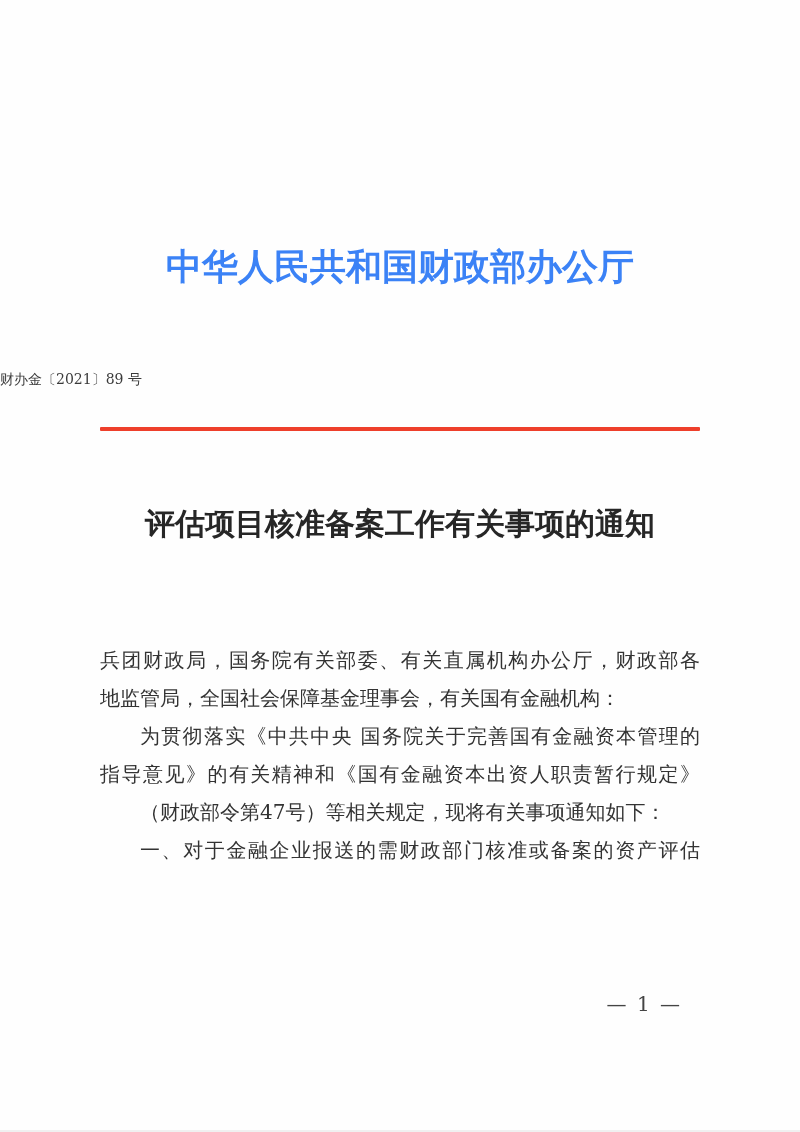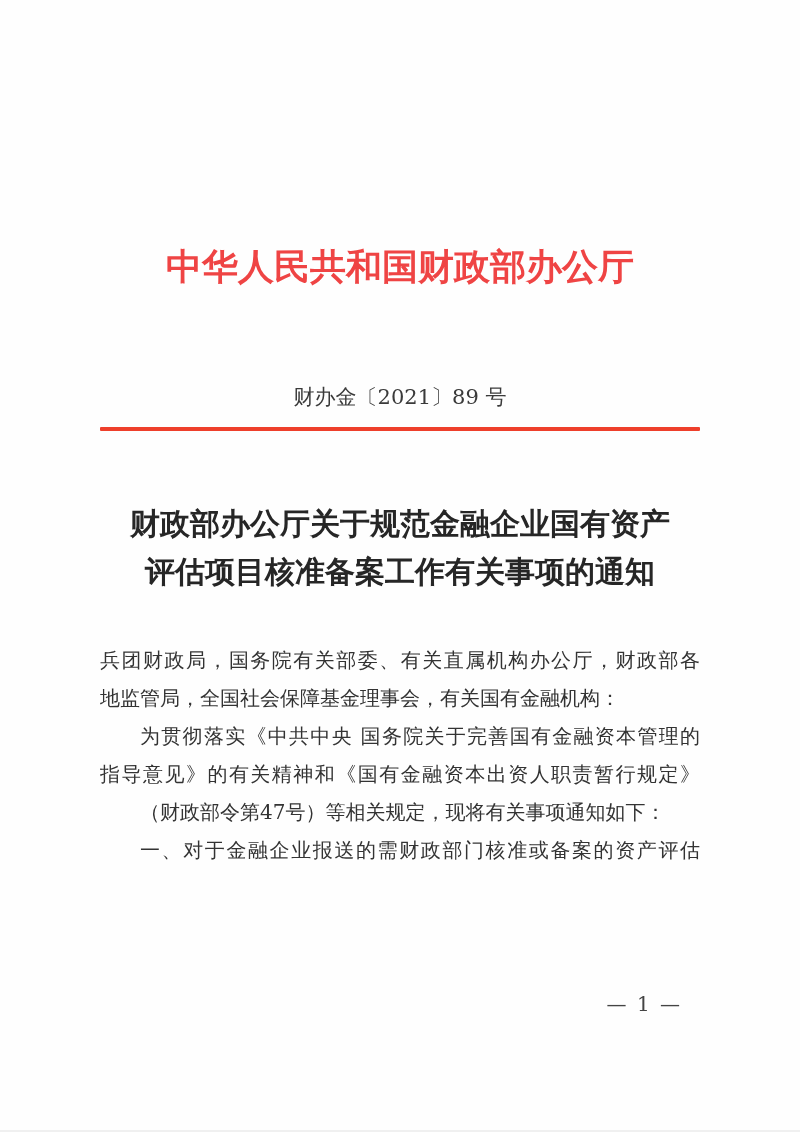--- a/index.html
+++ b/index.html
@@ -12,28 +12,28 @@
   }
   .page {
     position: absolute; left: 0; top: 0;
     width: 800px; height: 1132px;
     background: #fefefe;
   }
   .org-header {
     position: absolute; top: 240px; left: 0; width: 800px;
     text-align: center;
     font-size: 36px; font-weight: bold;
-    color: #ef4444;
+    color: #3b82f6;
     line-height: 52px;
     letter-spacing: 0px;
   }
   .doc-number {
-    position: absolute; top: 382px; left: 0; width: 800px;
-    text-align: center;
-    font-size: 21px;
+    position: absolute; top: 364px; left: 0; width: 800px;
+    text-align: left;
+    font-size: 14px;
     color: #3a3a3a;
     line-height: 30px;
   }
   .red-rule {
     position: absolute; top: 427px; left: 100px;
     width: 600px; height: 4px;
     background: #ee3f2b;
     border-radius: 1px;
   }
   .doc-title {
@@ -79,21 +79,20 @@
 
 <div class="page">
 
   <div class="org-header">中华人民共和国财政部办公厅</div>
 
   <div class="doc-number">财办金〔2021〕89 号</div>
 
   <div class="red-rule"></div>
 
   <div class="doc-title">
-    <div>财政部办公厅关于规范金融企业国有资产</div>
     <div>评估项目核准备案工作有关事项的通知</div>
   </div>
 
   <div class="body-block">
     <div class="body-line just">兵团财政局，国务院有关部委、有关直属机构办公厅，财政部各</div>
     <div class="body-line">地监管局，全国社会保障基金理事会，有关国有金融机构：</div>
     <div class="body-line just indent">为贯彻落实《中共中央 国务院关于完善国有金融资本管理的</div>
     <div class="body-line just">指导意见》的有关精神和《国有金融资本出资人职责暂行规定》</div>
     <div class="body-line indent">（财政部令第47号）等相关规定，现将有关事项通知如下：</div>
     <div class="body-line just indent">一、对于金融企业报送的需财政部门核准或备案的资产评估</div>

